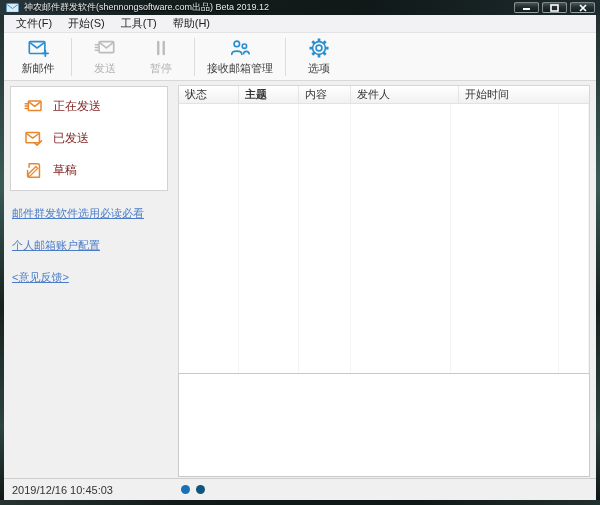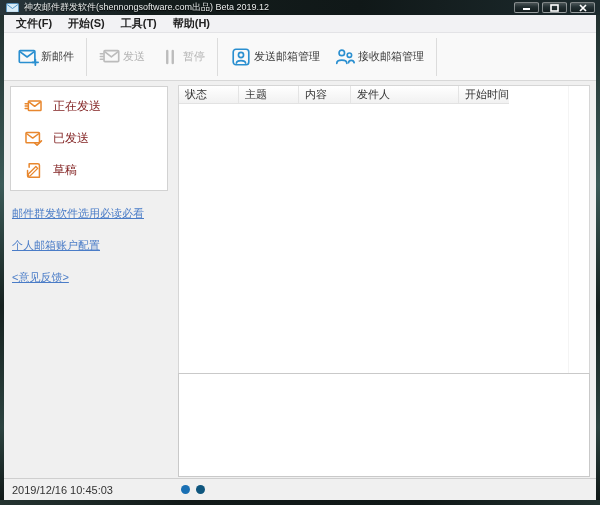--- a/index.html
+++ b/index.html
@@ -37,29 +37,29 @@
   
   .client {
     position:absolute; top:15px; left:4px; width:592px; height:485px;
     background:#f0f0f0; display:flex; flex-direction:column;
   }
   
   .menubar {
     height:17px; flex:none; background:#f2f2f4; border-bottom:1px solid #e3e3e6;
     display:flex; align-items:center; font-size:11px; color:#222; padding-left:4px;
   }
-  .menu-item { padding:17px 8px; cursor:default;font-weight:bold; }
+  .menu-item { padding:17px 8px; cursor:default; }
 
   
   .toolbar {
     height:47px; flex:none; background:#f9f9f9; border-bottom:1px solid #d8d8d8;
     display:flex; align-items:center; padding-left:6px;
   }
   .tb-btn {
-    display:flex; flex-direction:row; align-items:center; justify-content:center;
+    display:flex; flex-direction:column; align-items:center; justify-content:center;
     padding:2px 7px; min-width:42px; gap:2px; cursor:default;
   }
   .tb-btn .tb-icon { width:22px; height:22px; color:#2a8fd0; }
   .tb-btn .tb-label { font-size:11px; color:#3c3c3c; white-space:nowrap; }
   .tb-btn.disabled .tb-icon { color:#bcbcbc; }
   .tb-btn.disabled .tb-label { color:#b4b4b4; }
   .tb-sep { width:1px; height:38px; background:#dcdcdc; margin:0 5px; flex:none; }
   .tb-icon svg { width:100%; height:100%; display:block; }
 
   
@@ -80,29 +80,29 @@
   .side-link {
     position:absolute; left:8px; font-size:11px; color:#4a7cc7;
     text-decoration:underline; cursor:pointer; white-space:nowrap;
   }
   .side-link.l1 { top:125px; } .side-link.l2 { top:157px; } .side-link.l3 { top:189px; }
 
   
   .mail-table {
     position:absolute; left:174px; top:4px; width:412px; height:336px;
     background:#fff; border:1px solid #d6d6d6; box-sizing:border-box;
-    display:flex; flex-direction:row; overflow:hidden;
+    display:flex; flex-direction:column; overflow:hidden;
   }
   .t-header { height:17px; flex:none; display:flex;
     background:linear-gradient(180deg,#ffffff,#f1f1f1); border-bottom:1px solid #e2e2e2; }
   .t-h-cell {
     font-size:11px; color:#333; padding:1px 0 0 6px; box-sizing:border-box;
     border-right:1px solid #e4e4e4; white-space:nowrap; overflow:hidden; flex:none;
   }
-  .c0{width:60px;} .c1{width:60px;} .c2{width:52px;} .c3{width:100px;} .c4{width:108px;} .c5{flex:1 1 auto; border-right:none;}
+  .c0{width:60px;} .c1{width:60px;font-weight:bold;} .c2{width:52px;} .c3{width:100px;} .c4{width:108px;} .c5{flex:1 1 auto; border-right:none;}
   .t-body { flex:1; display:flex; }
   .t-b-col { border-right:1px solid #f4f4f4; box-sizing:border-box; }
   
   .hscroll {
     height:15px; flex:none; background:#f2f2f2; border-top:1px solid #e2e2e2;
     display:flex; align-items:center; position:relative;
   }
   .hs-arrow { width:14px; height:100%; display:flex; align-items:center; justify-content:center; flex:none; }
   .hs-arrow svg { display:block; }
   .hs-thumb {
@@ -210,49 +210,49 @@
               <g stroke="currentColor" stroke-width="2.6" stroke-linecap="round">
                 <path d="M9 5.5 V18.5 M15 5.5 V18.5"></path>
               </g>
             </svg>
         </span>
         <span class="tb-label">暂停</span>
       </div>
 
       <div class="tb-sep"></div>
 
-      <div class="tb-btn">
-        <span class="tb-icon">
-          <svg viewBox="0 0 24 24">
-              <g fill="none" stroke="currentColor" stroke-width="1.8" stroke-linecap="round" stroke-linejoin="round">
-                <rect x="3.5" y="3.5" width="17" height="17" rx="3"></rect>
-                <circle cx="12" cy="9.8" r="2.8"></circle>
-                <path d="M7 18.6 c0.5-3.6 9.5-3.6 10 0"></path>
-              </g>
-            </svg>
-        </span>
-        <span class="tb-label">发送邮箱管理</span>
-      </div>
 
       <div class="tb-btn">
         <span class="tb-icon">
           <svg viewBox="0 0 24 24">
               <g fill="none" stroke="currentColor" stroke-width="1.8" stroke-linecap="round" stroke-linejoin="round">
                 <circle cx="8.5" cy="7.5" r="3"></circle>
                 <path d="M3 19 c0-4.8 11-4.8 11 0"></path>
                 <circle cx="16.8" cy="10" r="2.4"></circle>
                 <path d="M15.8 18.3 c0.6-3.6 5.6-3.2 6.2 0"></path>
               </g>
             </svg>
         </span>
         <span class="tb-label">接收邮箱管理</span>
       </div>
 
       <div class="tb-sep"></div>
 
+      <div class="tb-btn">
+        <span class="tb-icon">
+          <svg viewBox="0 0 24 24">
+              <g fill="none" stroke="currentColor">
+                <circle cx="12" cy="12" r="3.2" stroke-width="1.8"></circle>
+                <circle cx="12" cy="12" r="7" stroke-width="1.8"></circle>
+                <path stroke-width="3" d="M12 1.6 v3.4 M12 19 v3.4 M1.6 12 h3.4 M19 12 h3.4 M4.7 4.7 l2.4 2.4 M16.9 16.9 l2.4 2.4 M19.3 4.7 l-2.4 2.4 M7.1 16.9 l-2.4 2.4"></path>
+              </g>
+            </svg>
+        </span>
+        <span class="tb-label">选项</span>
+      </div>
 
     </div>
 
     <div class="main">
 
       <div class="folder-box">
         <div class="folder-item">
           <span class="f-icon">
             <svg viewBox="0 0 24 24">
                 <g fill="none" stroke="currentColor" stroke-width="1.9" stroke-linecap="round" stroke-linejoin="round">

